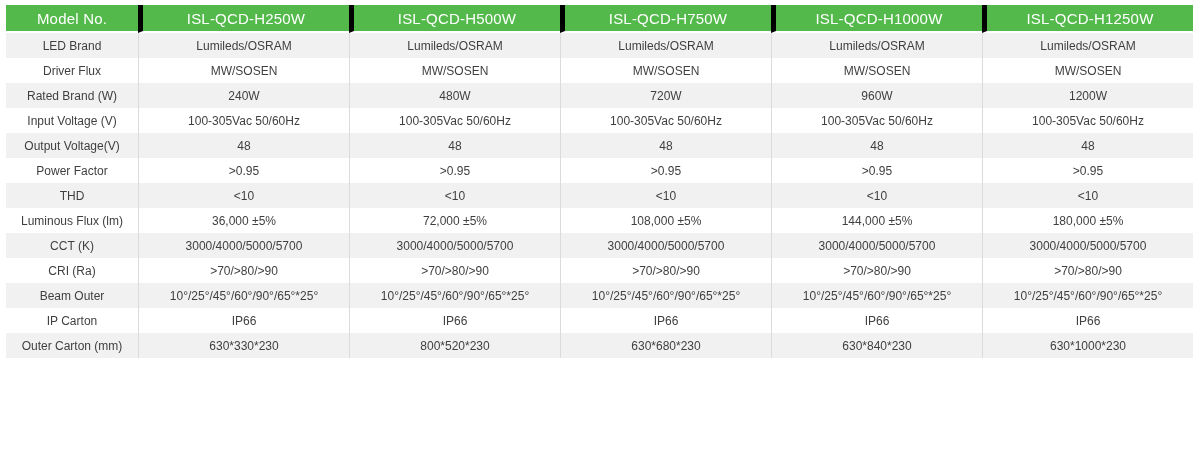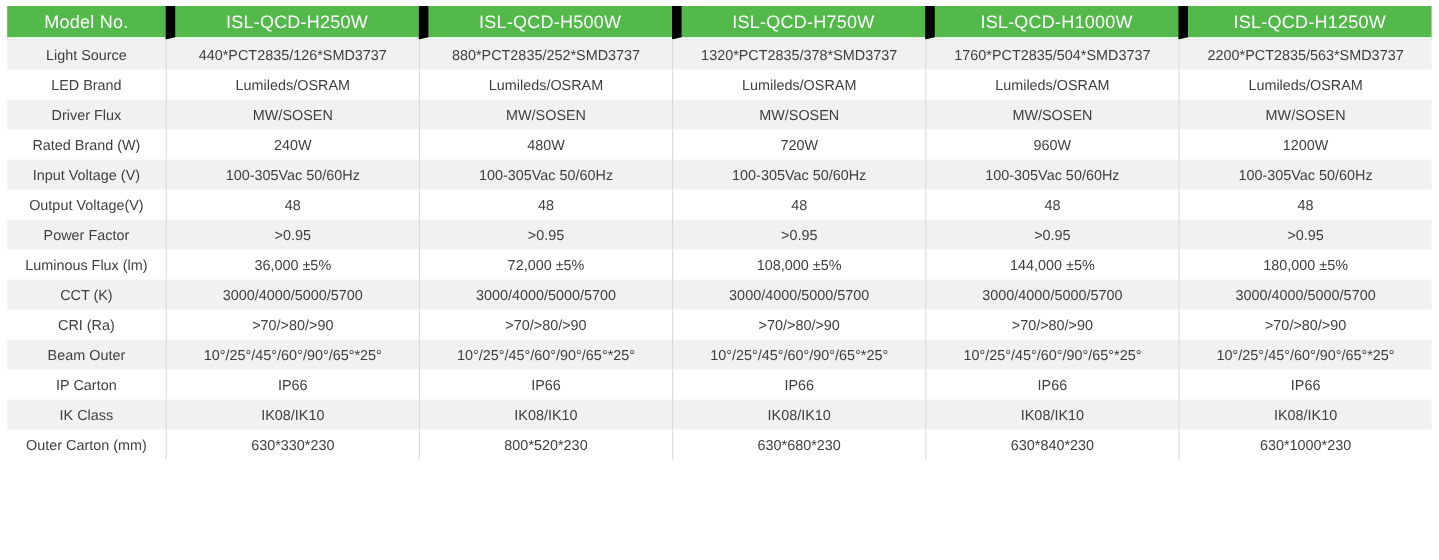--- a/index.html
+++ b/index.html
@@ -29,21 +29,21 @@
     font-weight: 400;
     height: 26px;
     padding: 0 4px;
     text-align: center;
     vertical-align: middle;
     border-bottom: 2px solid #ffffff;
     letter-spacing: 0.2px;
     overflow: hidden;
     white-space: nowrap;
   }
-  thead th + th { border-left: 8px solid #000000; }
+  thead th + th { border-left: 5px solid #000000; }
   tbody td {
     color: #3f3f3f;
     font-size: 12px;
     height: 25px;
     padding: 0 3px;
     text-align: center;
     vertical-align: middle;
     overflow: hidden;
     white-space: nowrap;
   }
@@ -68,28 +68,20 @@
       <tr>
           <th>Model No.</th>
           <th>ISL-QCD-H250W</th>
           <th>ISL-QCD-H500W</th>
           <th>ISL-QCD-H750W</th>
           <th>ISL-QCD-H1000W</th>
           <th>ISL-QCD-H1250W</th>
         </tr>
     </thead>
     <tbody>
-        <tr>
-          <td>Light Source</td>
-          <td>440*PCT2835/126*SMD3737</td>
-          <td>880*PCT2835/252*SMD3737</td>
-          <td>1320*PCT2835/378*SMD3737</td>
-          <td>1760*PCT2835/504*SMD3737</td>
-          <td>2200*PCT2835/563*SMD3737</td>
-        </tr>
         <tr>
           <td>LED Brand</td>
           <td>Lumileds/OSRAM</td>
           <td>Lumileds/OSRAM</td>
           <td>Lumileds/OSRAM</td>
           <td>Lumileds/OSRAM</td>
           <td>Lumileds/OSRAM</td>
         </tr>
         <tr>
           <td>Driver Flux</td>
@@ -125,20 +117,28 @@
         </tr>
         <tr>
           <td>Power Factor</td>
           <td>&gt;0.95</td>
           <td>&gt;0.95</td>
           <td>&gt;0.95</td>
           <td>&gt;0.95</td>
           <td>&gt;0.95</td>
         </tr>
         <tr>
+          <td>THD</td>
+          <td>&lt;10</td>
+          <td>&lt;10</td>
+          <td>&lt;10</td>
+          <td>&lt;10</td>
+          <td>&lt;10</td>
+        </tr>
+        <tr>
           <td>Luminous Flux (lm)</td>
           <td>36,000 ±5%</td>
           <td>72,000 ±5%</td>
           <td>108,000 ±5%</td>
           <td>144,000 ±5%</td>
           <td>180,000 ±5%</td>
         </tr>
         <tr>
           <td>CCT (K)</td>
           <td>3000/4000/5000/5700</td>
@@ -165,28 +165,20 @@
         </tr>
         <tr>
           <td>IP Carton</td>
           <td>IP66</td>
           <td>IP66</td>
           <td>IP66</td>
           <td>IP66</td>
           <td>IP66</td>
         </tr>
         <tr>
-          <td>IK Class</td>
-          <td>IK08/IK10</td>
-          <td>IK08/IK10</td>
-          <td>IK08/IK10</td>
-          <td>IK08/IK10</td>
-          <td>IK08/IK10</td>
-        </tr>
-        <tr>
           <td>Outer Carton (mm)</td>
           <td>630*330*230</td>
           <td>800*520*230</td>
           <td>630*680*230</td>
           <td>630*840*230</td>
           <td>630*1000*230</td>
         </tr>
       </tbody>
   </table>
 </div>

